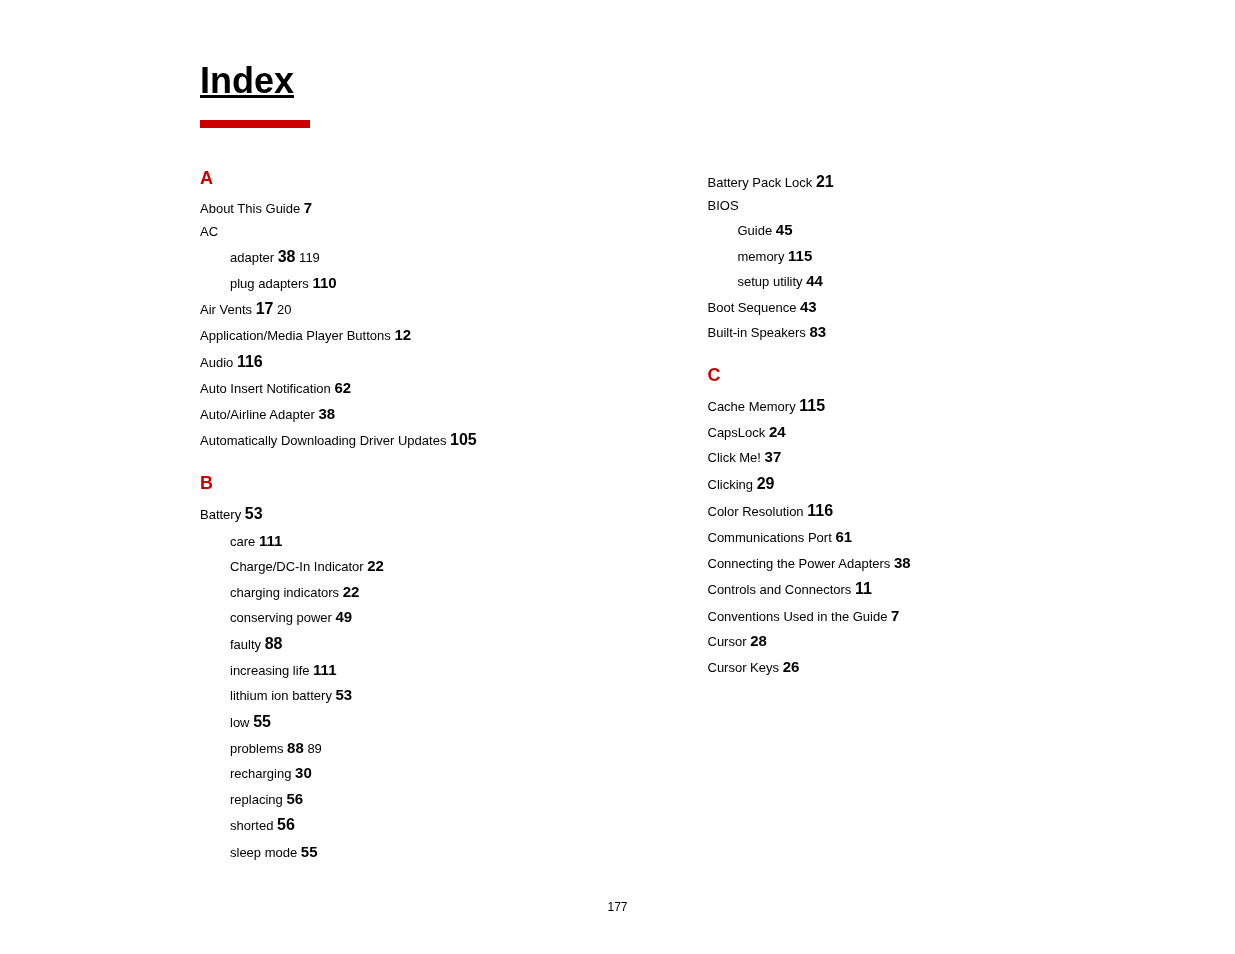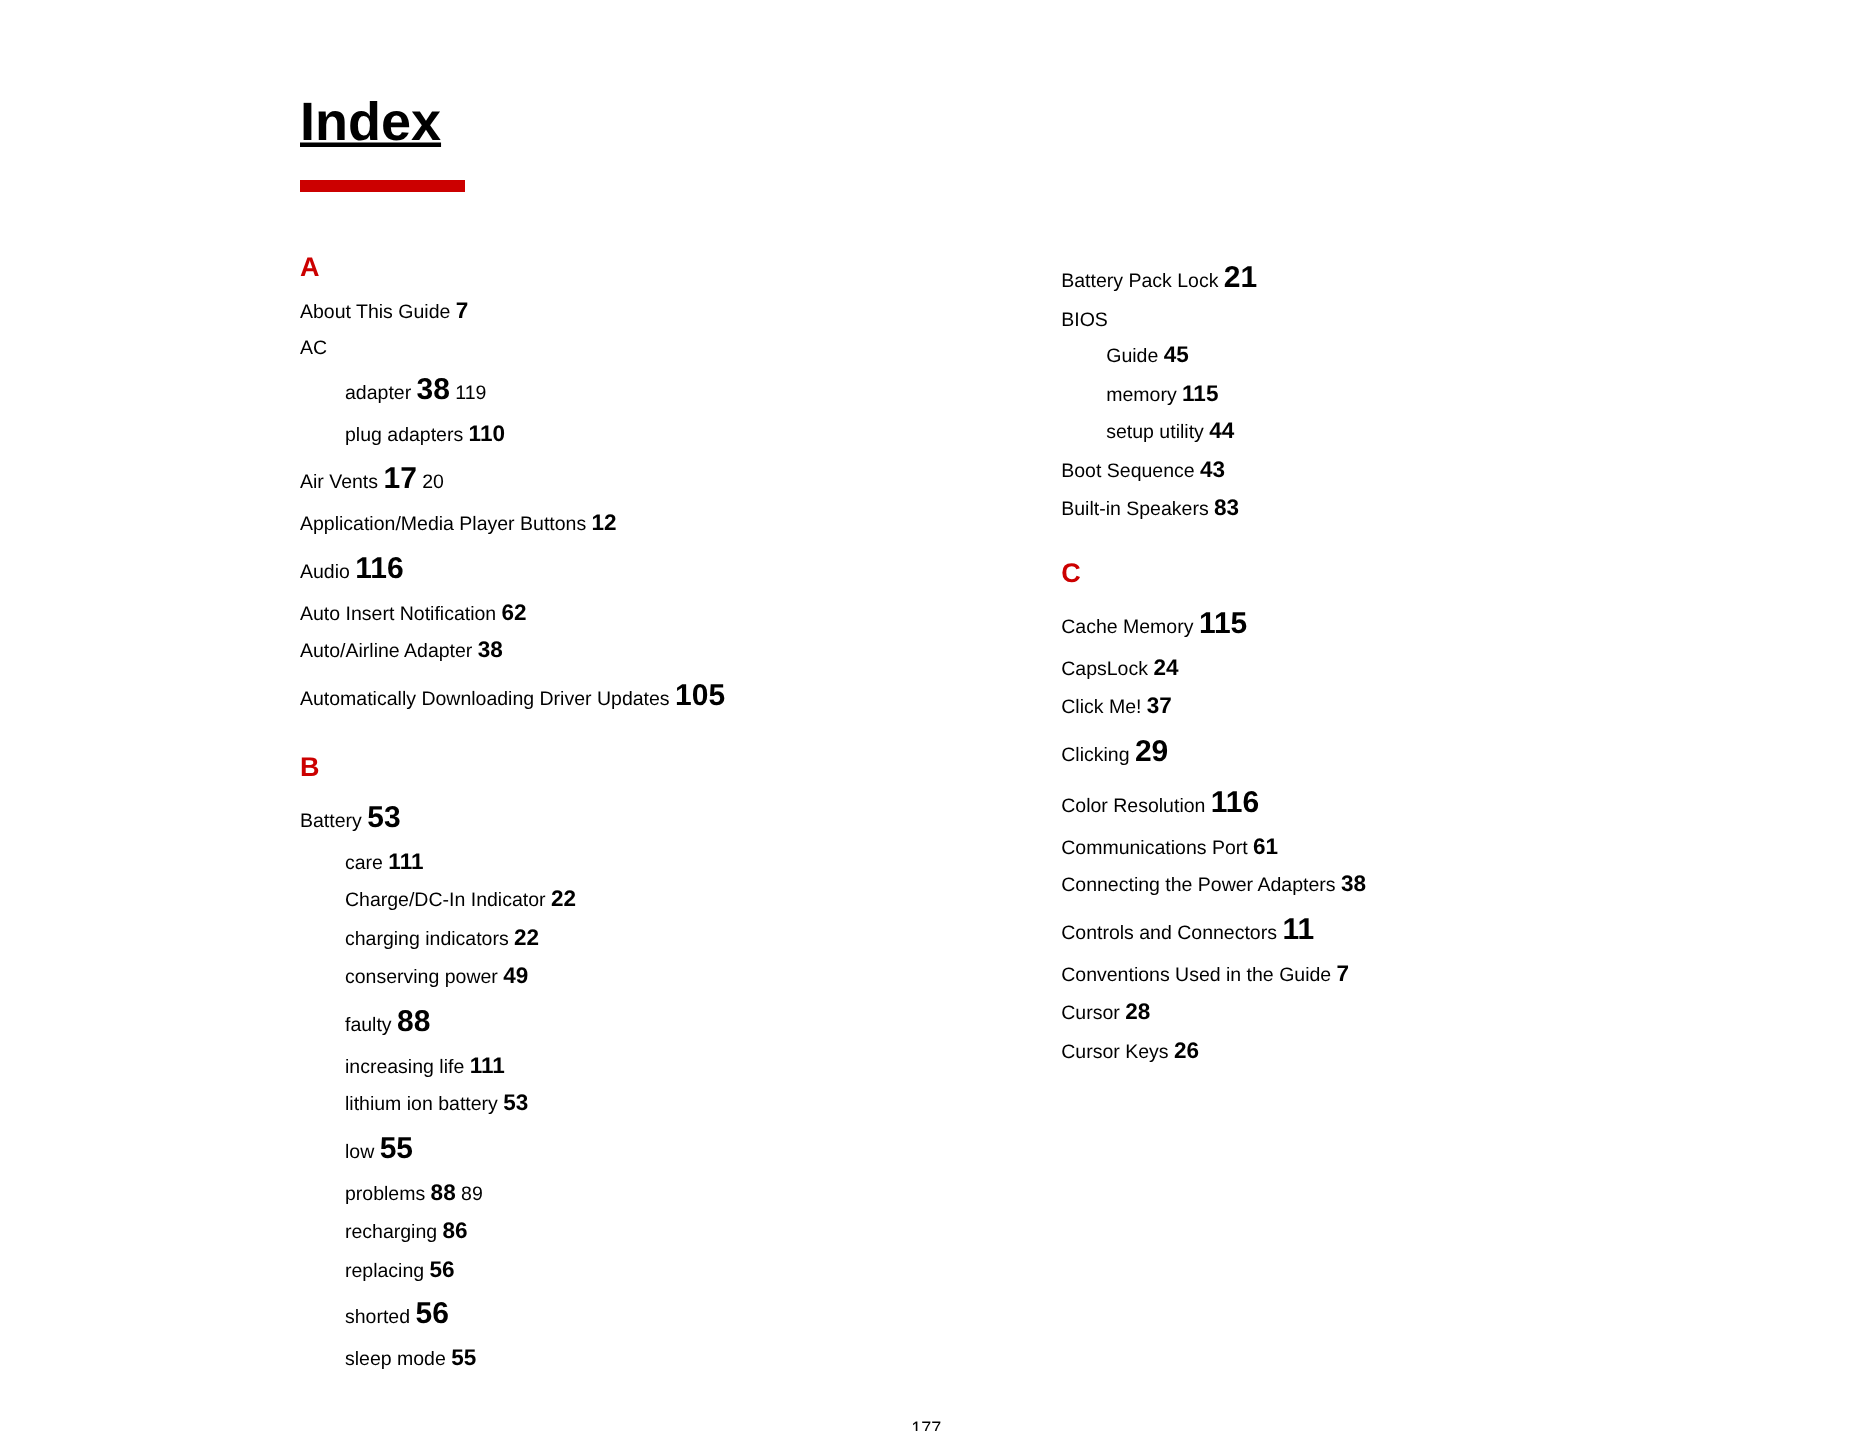--- a/index.html
+++ b/index.html
@@ -48,21 +48,21 @@
     .entry {
       font-size: 13px;
       line-height: 1.7;
       color: #000;
     }
     .entry .page-num {
       font-size: 15px;
       font-weight: bold;
     }
     .entry .page-num-large {
-      font-size: 20px;
+      font-size: 16px;
       font-weight: bold;
     }
     .sub-entry {
       padding-left: 30px;
     }
     .section-block {
       margin-bottom: 20px;
     }
     .page-footer {
       position: absolute;
@@ -103,21 +103,21 @@
         <div class="entry">Battery <span class="page-num-large">53</span></div>
         <div class="entry sub-entry">care <span class="page-num">111</span></div>
         <div class="entry sub-entry">Charge/DC-In Indicator <span class="page-num">22</span></div>
         <div class="entry sub-entry">charging indicators <span class="page-num">22</span></div>
         <div class="entry sub-entry">conserving power <span class="page-num">49</span></div>
         <div class="entry sub-entry">faulty <span class="page-num-large">88</span></div>
         <div class="entry sub-entry">increasing life <span class="page-num">111</span></div>
         <div class="entry sub-entry">lithium ion battery <span class="page-num">53</span></div>
         <div class="entry sub-entry">low <span class="page-num-large">55</span></div>
         <div class="entry sub-entry">problems <span class="page-num">88</span>  89</div>
-        <div class="entry sub-entry">recharging <span class="page-num">86</span></div>
+        <div class="entry sub-entry">recharging <span class="page-num">30</span></div>
         <div class="entry sub-entry">replacing <span class="page-num">56</span></div>
         <div class="entry sub-entry">shorted <span class="page-num-large">56</span></div>
         <div class="entry sub-entry">sleep mode <span class="page-num">55</span></div>
       </div>
     </div>
 
     <div class="col">
 
       <div class="section-block">
         <div class="entry">Battery Pack Lock <span class="page-num-large">21</span></div>

